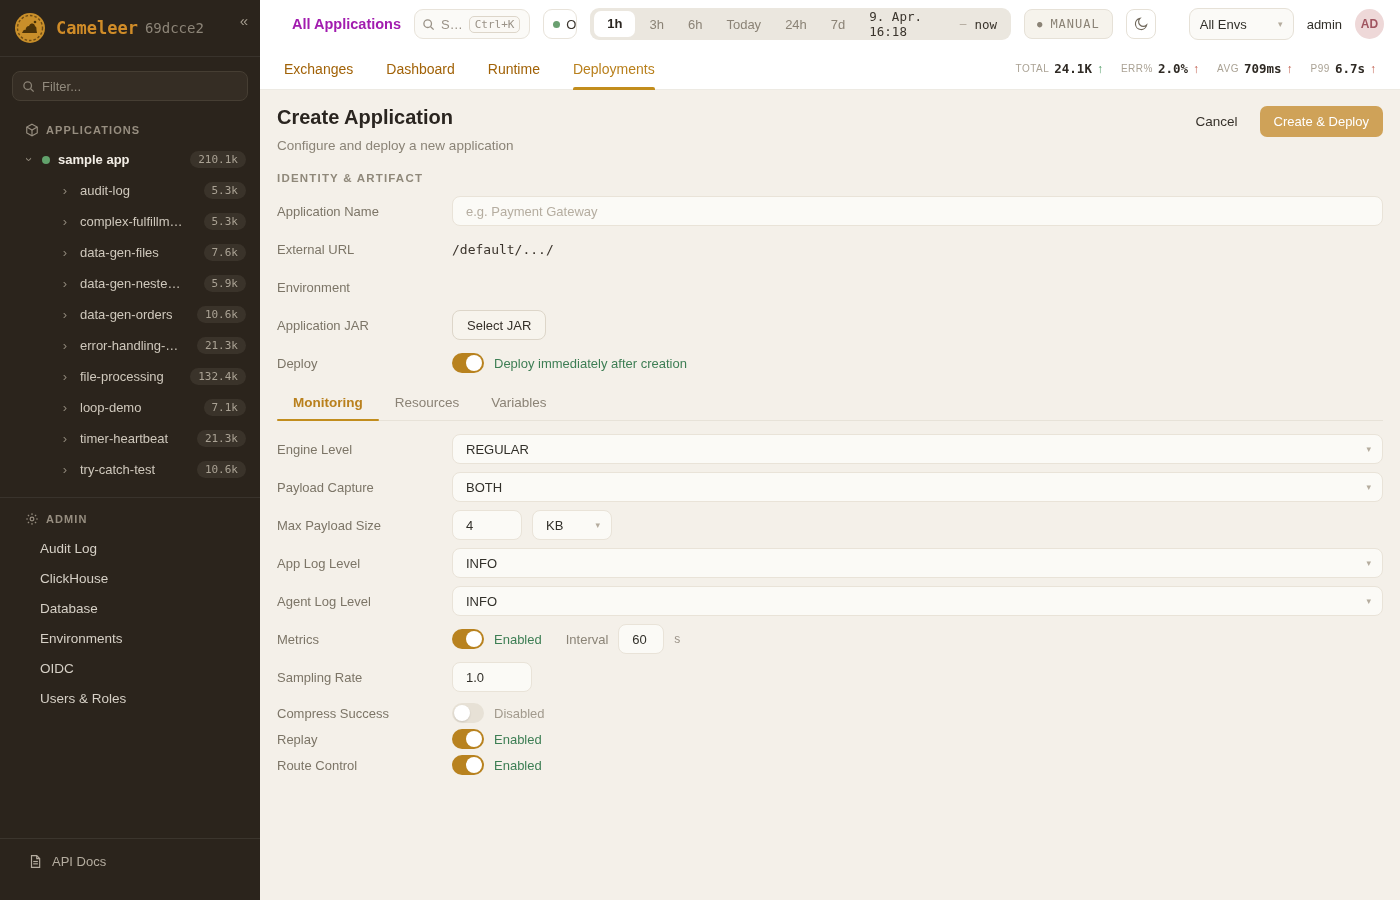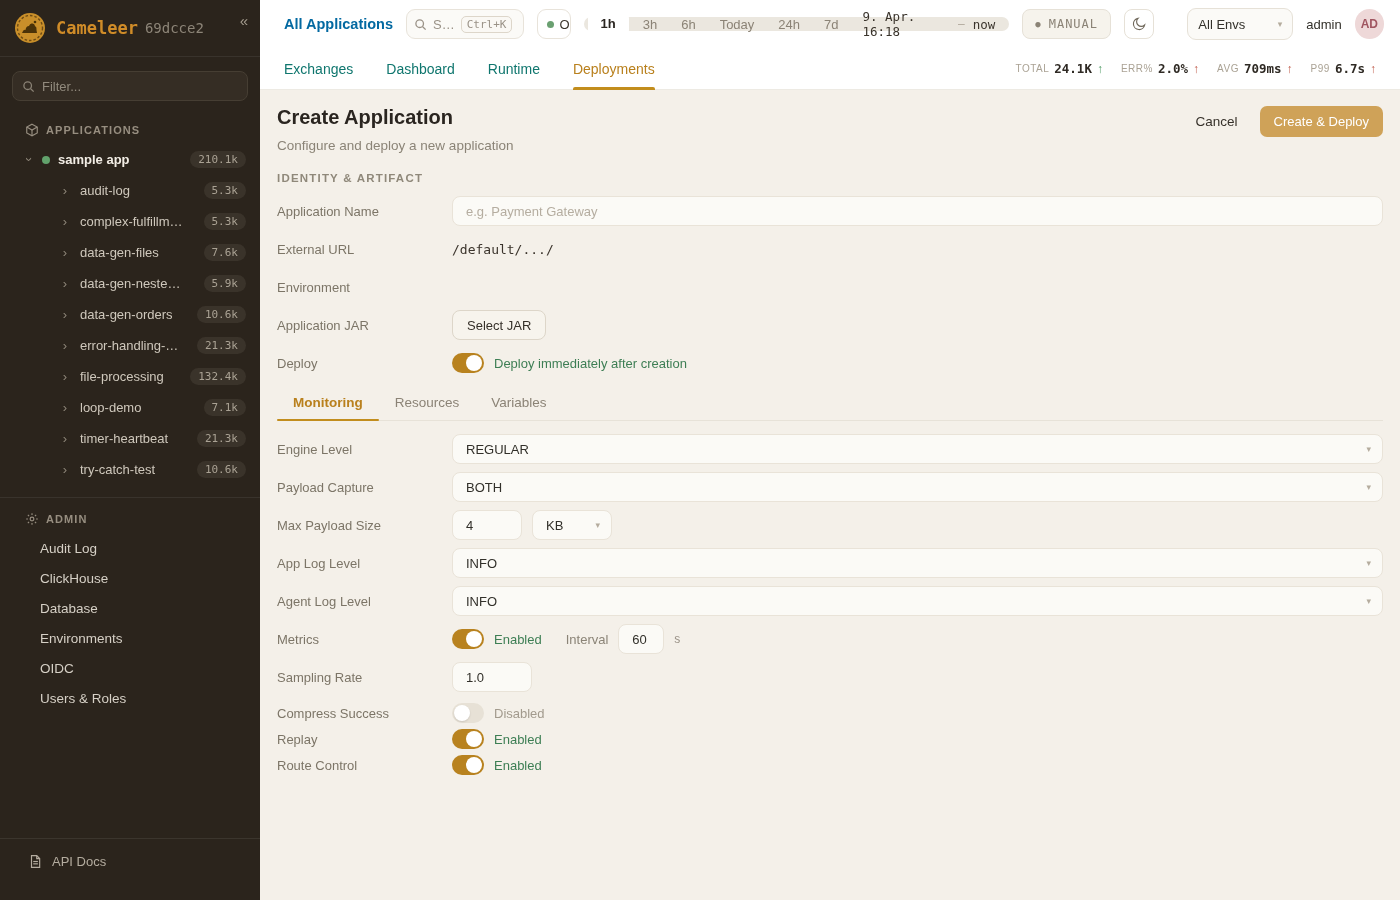--- a/index.html
+++ b/index.html
@@ -41,31 +41,31 @@
   .admin-item { height:30px; display:flex; align-items:center; padding-left:40px;
     font-size:13.5px; color:#d6d0c6; cursor:pointer; }
   .sidebar-footer { position:absolute; bottom:16px; left:0; width:260px; height:46px;
     border-top:1px solid rgba(255,255,255,.08); display:flex; align-items:center;
     gap:10px; padding-left:28px; color:#b4ac9f; font-size:13px; cursor:pointer; }
 
   
   .main { position:absolute; left:260px; top:0; width:1140px; height:900px; }
   .topbar { height:48px; background:#fff; display:flex; align-items:center;
     padding:0 16px 0 24px; gap:13px; }
-  .ctx-title { font-size:14.5px; font-weight:bold; color:#0369a1; white-space:nowrap; }
+  .ctx-title { font-size:14.5px; font-weight:bold; color:#a21caf; white-space:nowrap;margin-left:8px; }
   .searchbox { width:120px; height:30px; border:1px solid #e8e3da; border-radius:9px;
     background:#fbfaf7; display:flex; align-items:center; padding:0 7px; gap:6px; cursor:text; }
   .search-txt { font-size:13px; color:#9a9287; }
   .kbd { font-family:"DejaVu Sans Mono", monospace; font-size:11px; color:#9a9287;
     border:1px solid #ddd6ca; border-radius:5px; padding:1px 5px; background:#faf8f4; }
   .status-pill { width:34px; height:30px; border:1px solid #e8e3da; border-radius:9px;
     display:flex; align-items:center; overflow:hidden; padding-left:9px; gap:6px; flex:none; }
   .status-dot { width:7px; height:7px; border-radius:50%; background:#6aa071; flex:none; }
   .status-txt { font-size:13px; color:#3a342c; }
-  .seg { background:#ebe7df; border-radius:9px; height:14px; display:flex;
+  .seg { background:#ebe7df; border-radius:9px; height:32px; display:flex;
     align-items:center; padding:0 2px; }
   .seg-item { padding:0 12px; font-size:13px; color:#8b8376; cursor:pointer; }
   .seg-item.active { background:#fff; border-radius:7px; height:26px; line-height:26px;
     font-weight:bold; color:#2a2520; padding:0 13px; margin:0 2px; }
   .seg-date { font-family:"DejaVu Sans Mono", monospace; font-size:12.5px;
     color:#3a342c; padding:0 8px 0 12px; cursor:pointer; }
   .seg-sep { color:#b0a89b; font-size:12px; }
   .seg-now { font-family:"DejaVu Sans Mono", monospace; font-size:12.5px;
     color:#3a342c; padding:0 12px 0 8px; cursor:pointer; }
   .manual-btn { height:30px; border:1px solid #e6e1d7; border-radius:8px;
@@ -79,21 +79,21 @@
     background:#fbfaf7; display:flex; align-items:center; justify-content:space-between;
     padding:0 10px; font-size:13px; color:#32302a; cursor:pointer; margin-left:20px; }
   .caret { color:#b5ac9e; font-size:9px; }
   .user-name { font-size:13px; color:#32302a; margin-left:auto; }
   .avatar { width:30px; height:30px; border-radius:50%; background:#eed8d8;
     color:#a05560; font-weight:bold; font-size:12px; display:flex; align-items:center;
     justify-content:center; cursor:pointer; }
 
   .tabbar { height:42px; background:#fff; border-bottom:1px solid #edeae3;
     display:flex; align-items:center; padding:0 24px; }
-  .tab { font-size:14px; color:#0f766e; margin-right:33px; height:42px;
+  .tab { font-size:14px; color:#a16207; margin-right:33px; height:42px;
     display:flex; align-items:center; cursor:pointer; position:relative; }
   .tab.active { color:#b9801d; }
   .tab.active::after { content:''; position:absolute; left:0; right:0; bottom:0;
     height:3px; background:#c28d1d; border-radius:2px 2px 0 0; }
   .stats { margin-left:auto; display:flex; gap:18px; align-items:center; }
   .stat { display:flex; align-items:center; gap:5px; }
   .stat-label { font-size:10px; color:#aaa294; letter-spacing:.5px; }
   .stat-value { font-family:"DejaVu Sans Mono", monospace; font-size:12.5px;
     font-weight:bold; color:#2f2a24; }
   .arrow-up-good { color:#4d9a63; font-size:12px; }

